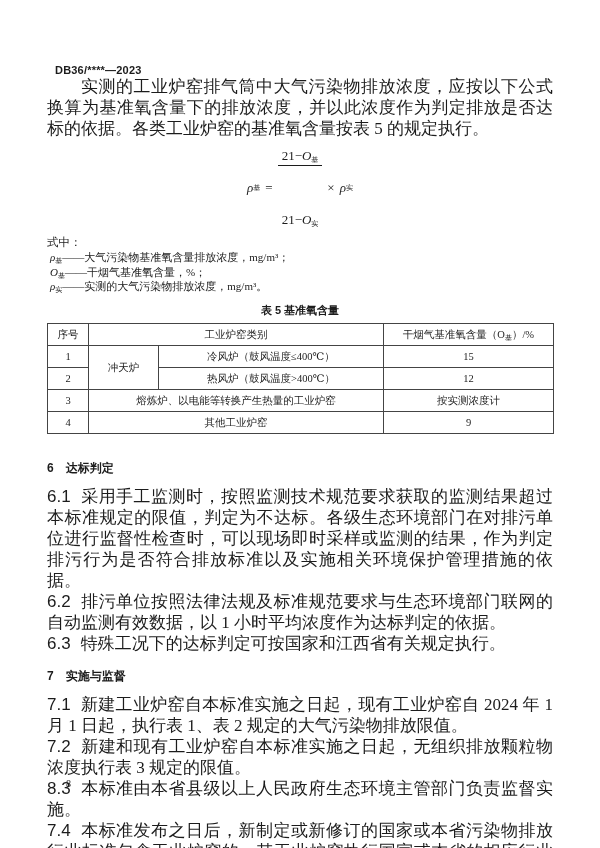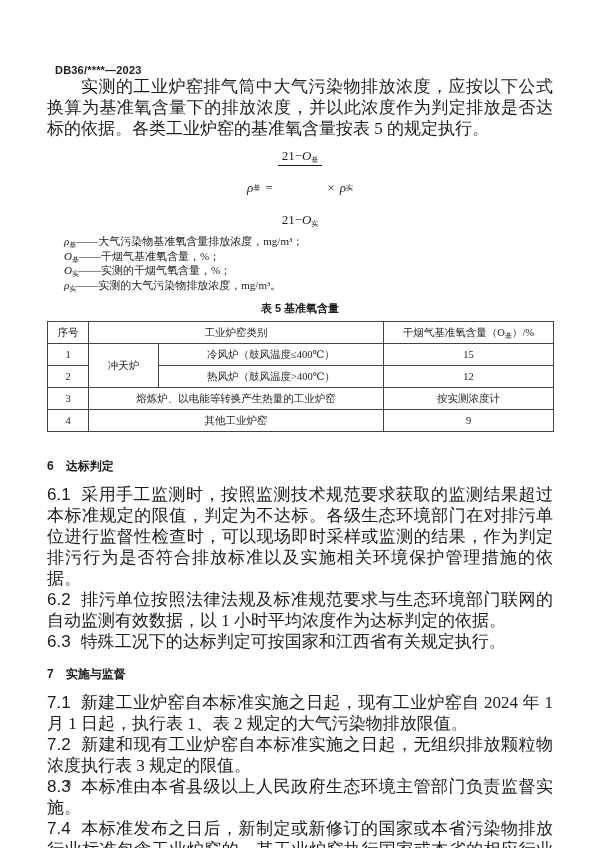--- a/index.html
+++ b/index.html
@@ -42,21 +42,21 @@
   }
   .formula-row .v { font-style: italic; }
   .formula-row sub, .defs sub, .oxy-sub {
     font-size: 7px; vertical-align: -2px; line-height: 0; font-style: normal;
   }
   .formula-row .op { margin: 0 5px; }
   .frac { display: inline-flex; flex-direction: column; align-items: center; text-align: center; gap: 45px; }
   .frac .num { padding: 0 4px 1px 4px; border-bottom: 1px solid #1c1c1c; }
   .frac .den { padding: 1px 4px 0 4px; }
   .where-label { font-size: 11.5px; line-height: 16px; margin-top: 2px; }
-  .defs { font-size: 11px; line-height: 14.5px; margin-left: 17px; }
+  .defs { font-size: 11px; line-height: 14.5px; margin-left: 3px; }
   .defs .v { font-style: italic; }
   
   .tbl-caption {
     text-align: center;
     font-family: "Liberation Sans", "DejaVu Sans", sans-serif;
     font-weight: bold;
     font-size: 11px;
     margin: 9px 0 5px 0;
   }
   table.std {
@@ -108,25 +108,25 @@
     <span class="op">=</span>
     <span class="frac">
       <span class="num"><span>21−</span><span class="v">O</span><sub>基</sub></span>
       <span class="den"><span>21−</span><span class="v">O</span><sub>实</sub></span>
     </span>
     <span class="op">×</span>
     <span class="v">ρ</span>
       <sub>实</sub>
   </div>
 
+  <div class="where-label">式中：</div>
 
   <div class="defs">
     <div><span class="v">ρ</span><sub>基</sub><span>——大气污染物基准氧含量排放浓度，mg/m³；</span></div>
     <div><span class="v">O</span><sub>基</sub><span>——干烟气基准氧含量，%；</span></div>
-    <div><span class="v">O</span><sub>实</sub><span>——实测的干烟气氧含量，%；</span></div>
     <div><span class="v">ρ</span><sub>实</sub><span>——实测的大气污染物排放浓度，mg/m³。</span></div>
   </div>
 
   <div class="tbl-caption">表 5 基准氧含量</div>
 
   <table class="std">
     <colgroup>
         <col style="width:41px">
         <col style="width:70px">
         <col style="width:225px">

